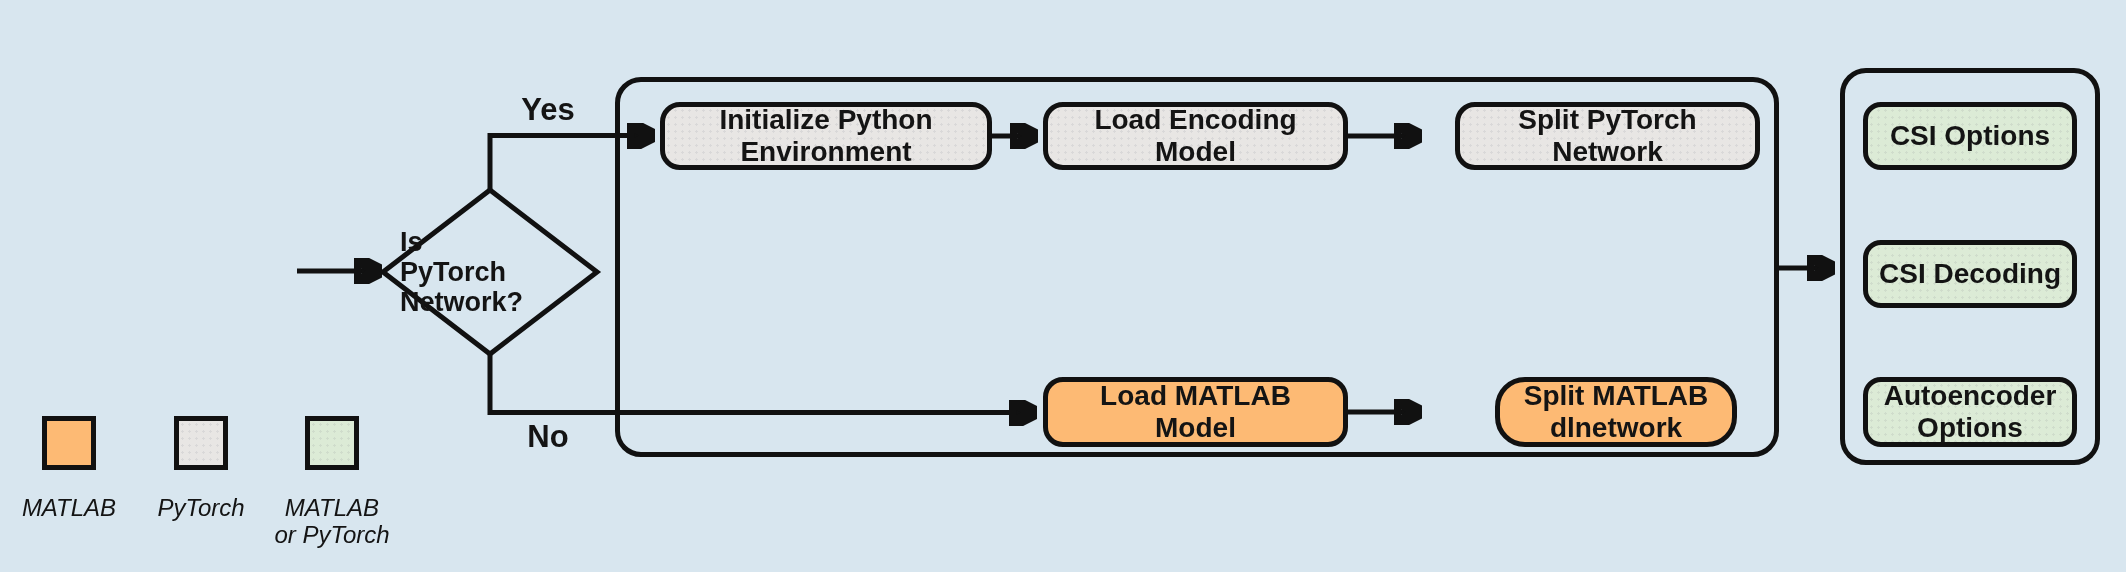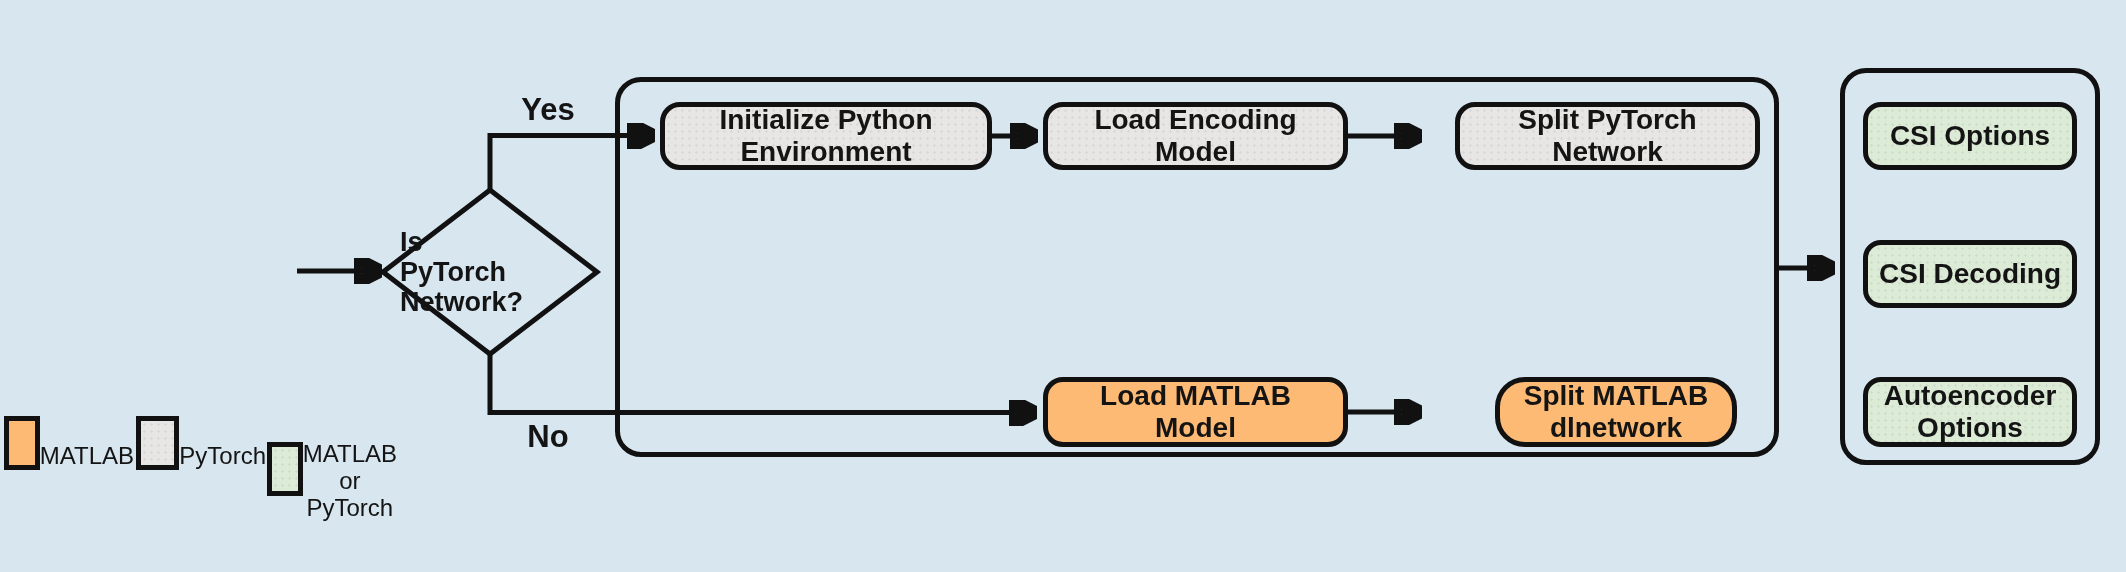--- a/index.html
+++ b/index.html
@@ -47,21 +47,21 @@
   .decision-label{
     position:absolute;left:400px;top:227px;width:180px;text-align:left;
     font-weight:700;font-size:27px;line-height:30px;white-space:pre-line;
   }
   .edge-label{
     position:absolute;width:96px;font-weight:700;font-size:31px;text-align:center;
   }
 
   .legend-item{
     position:absolute;top:416px;width:130px;
-    display:flex;flex-direction:row;align-items:center;
+    display:flex;flex-direction:column;align-items:center;font-style:italic;
   }
   .legend-swatch{width:54px;height:54px;border:5px solid #111;box-sizing:border-box;}
   .legend-label{
     margin-top:24px;font-size:24px;line-height:27px;font-weight:400;
     text-align:center;white-space:pre-line;
   }
 </style>
 </head>
 <body>
 

